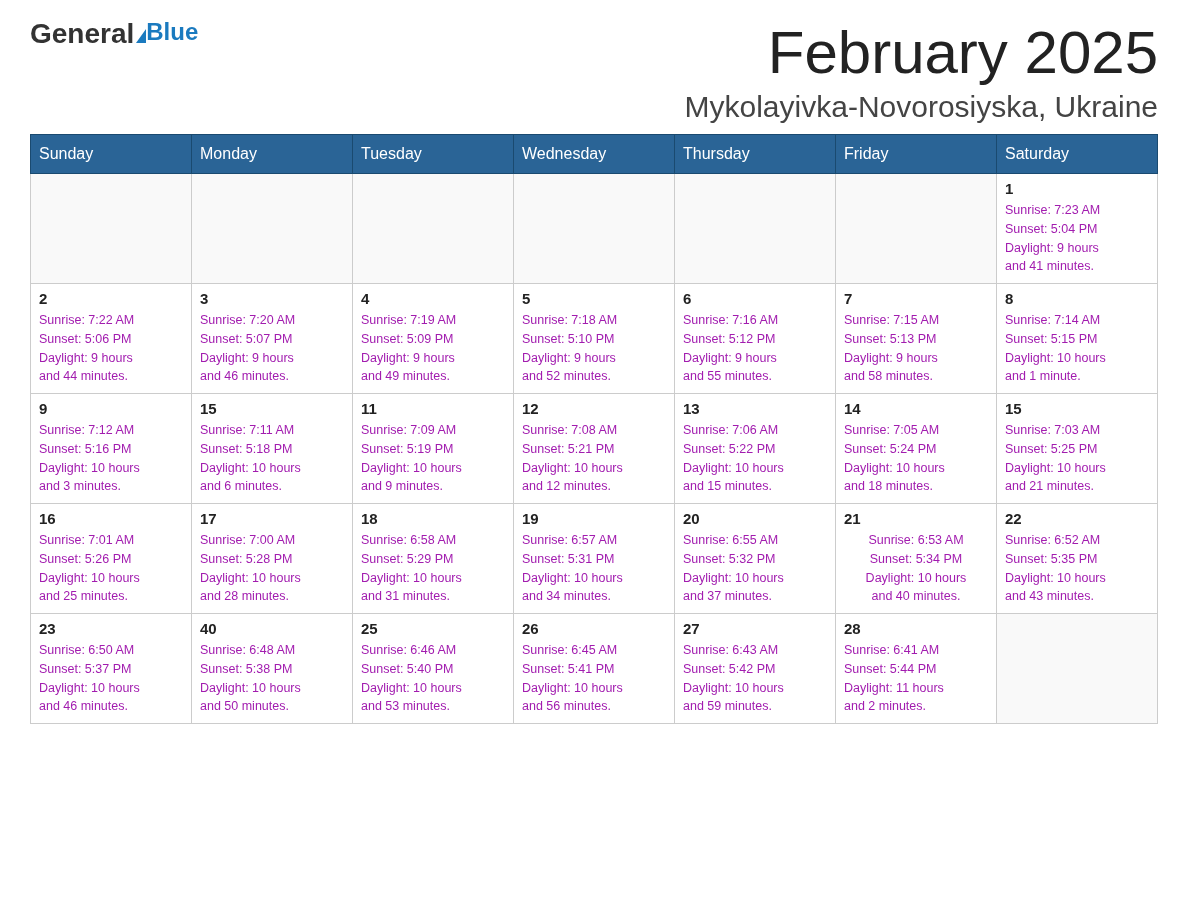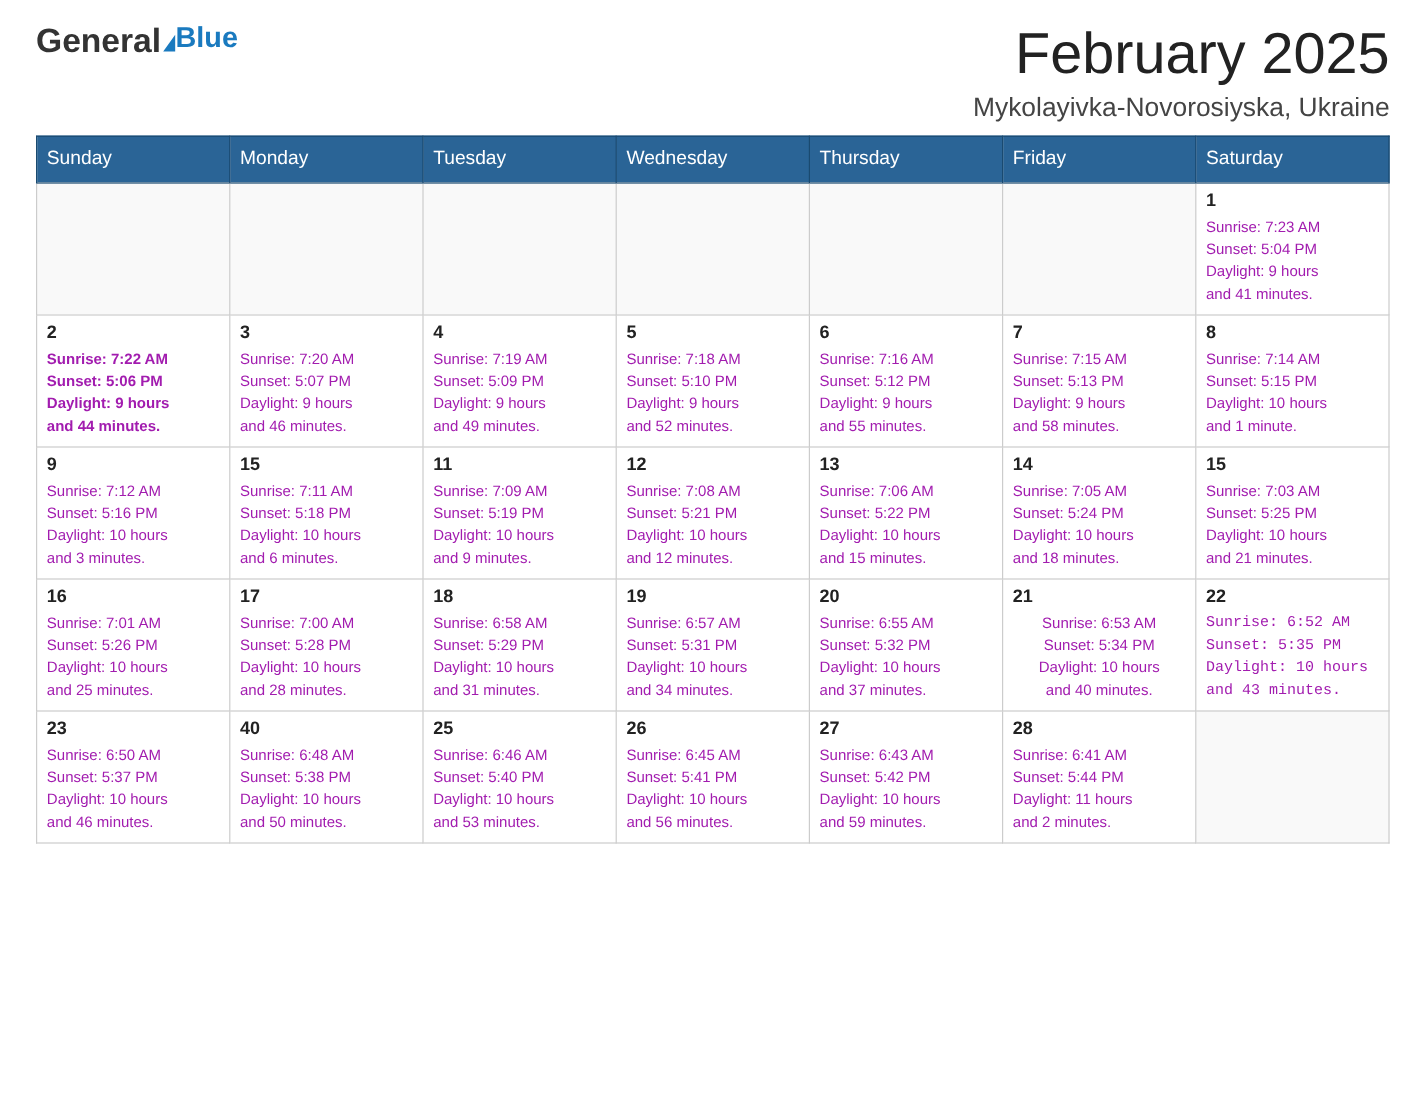--- a/index.html
+++ b/index.html
@@ -40,27 +40,27 @@
       border-left: 10px solid transparent;
       border-right: 0px solid transparent;
       border-bottom: 14px solid #1a7abf;
       margin-left: 2px;
       vertical-align: middle;
     }
     .title-area {
       text-align: right;
     }
     .calendar-title {
-      font-size: 48px;
+      font-size: 60px;
       font-weight: normal;
       color: #222;
       line-height: 1.1;
     }
     .subtitle {
-      font-size: 22px;
+      font-size: 30px;
       color: #444;
       margin-top: 4px;
     }
     .calendar-table {
       width: 100%;
       border-collapse: collapse;
     }
     .calendar-table th {
       background: #2a6496;
       color: #fff;
@@ -149,21 +149,21 @@
           <span class="day-number">1</span>
           <div class="day-info" style="white-space: pre-line;">Sunrise: 7:23 AM
 Sunset: 5:04 PM
 Daylight: 9 hours
 and 41 minutes.</div>
         </td>
       </tr>
       <tr>
         <td>
           <span class="day-number">2</span>
-          <div class="day-info" style="white-space: pre-line; font-weight: bold;">Sunrise: 7:22 AM
+          <div class="day-info" style="white-space: pre-line;">Sunrise: 7:22 AM
 Sunset: 5:06 PM
 Daylight: 9 hours
 and 44 minutes.</div>
         </td>
         <td>
           <span class="day-number">3</span>
           <div class="day-info" style="white-space: pre-line;">Sunrise: 7:20 AM
 Sunset: 5:07 PM
 Daylight: 9 hours
 and 46 minutes.</div>
@@ -293,21 +293,21 @@
         </td>
         <td>
           <span class="day-number">21</span>
           <div class="day-info" style="white-space: pre-line; text-align: center;">Sunrise: 6:53 AM
 Sunset: 5:34 PM
 Daylight: 10 hours
 and 40 minutes.</div>
         </td>
         <td>
           <span class="day-number">22</span>
-          <div class="day-info" style="white-space: pre-line; font-family: Liberation Mono, monospace;">Sunrise: 6:52 AM
+          <div class="day-info" style="white-space: pre-line;">Sunrise: 6:52 AM
 Sunset: 5:35 PM
 Daylight: 10 hours
 and 43 minutes.</div>
         </td>
       </tr>
       <tr>
         <td>
           <span class="day-number">23</span>
           <div class="day-info" style="white-space: pre-line;">Sunrise: 6:50 AM
 Sunset: 5:37 PM

